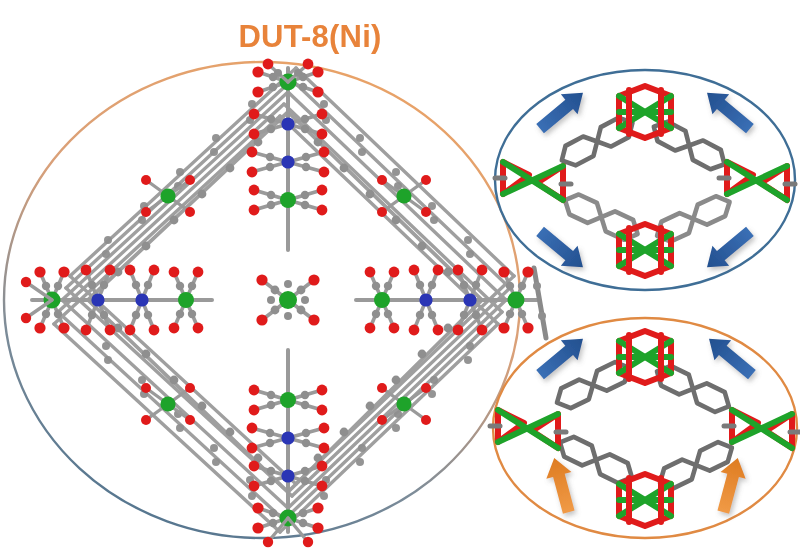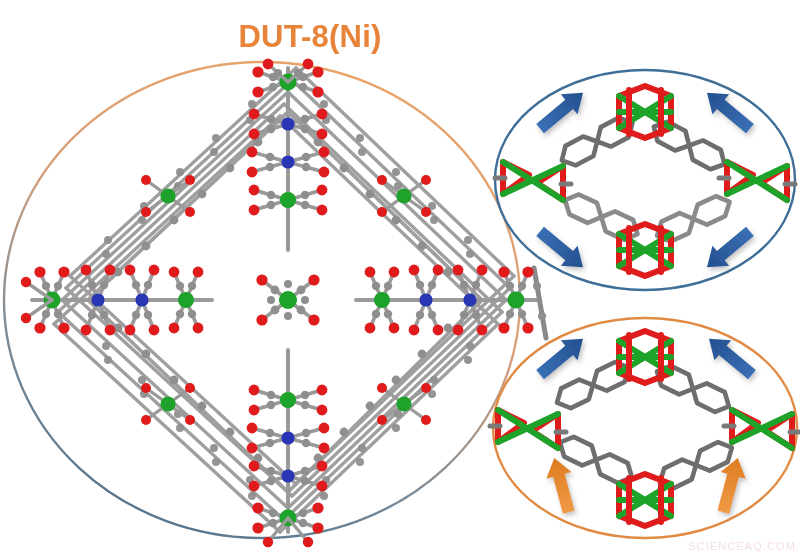--- a/index.html
+++ b/index.html
@@ -634,15 +634,14 @@
         </g>
         <g transform="translate(730,487) rotate(-75)">
           <polygon fill="url(#arrOrange)" points="-26,-6 12,-6 12,-13 30,0 12,13 12,6 -26,6"></polygon>
         </g>
       </g>
     </g>
   </svg>
 
   <div id="title">DUT-8(Ni)</div>
 
-  <div id="watermark">SCIENCEAQ.COM</div>
 
 </div>
 
 </body></html>

